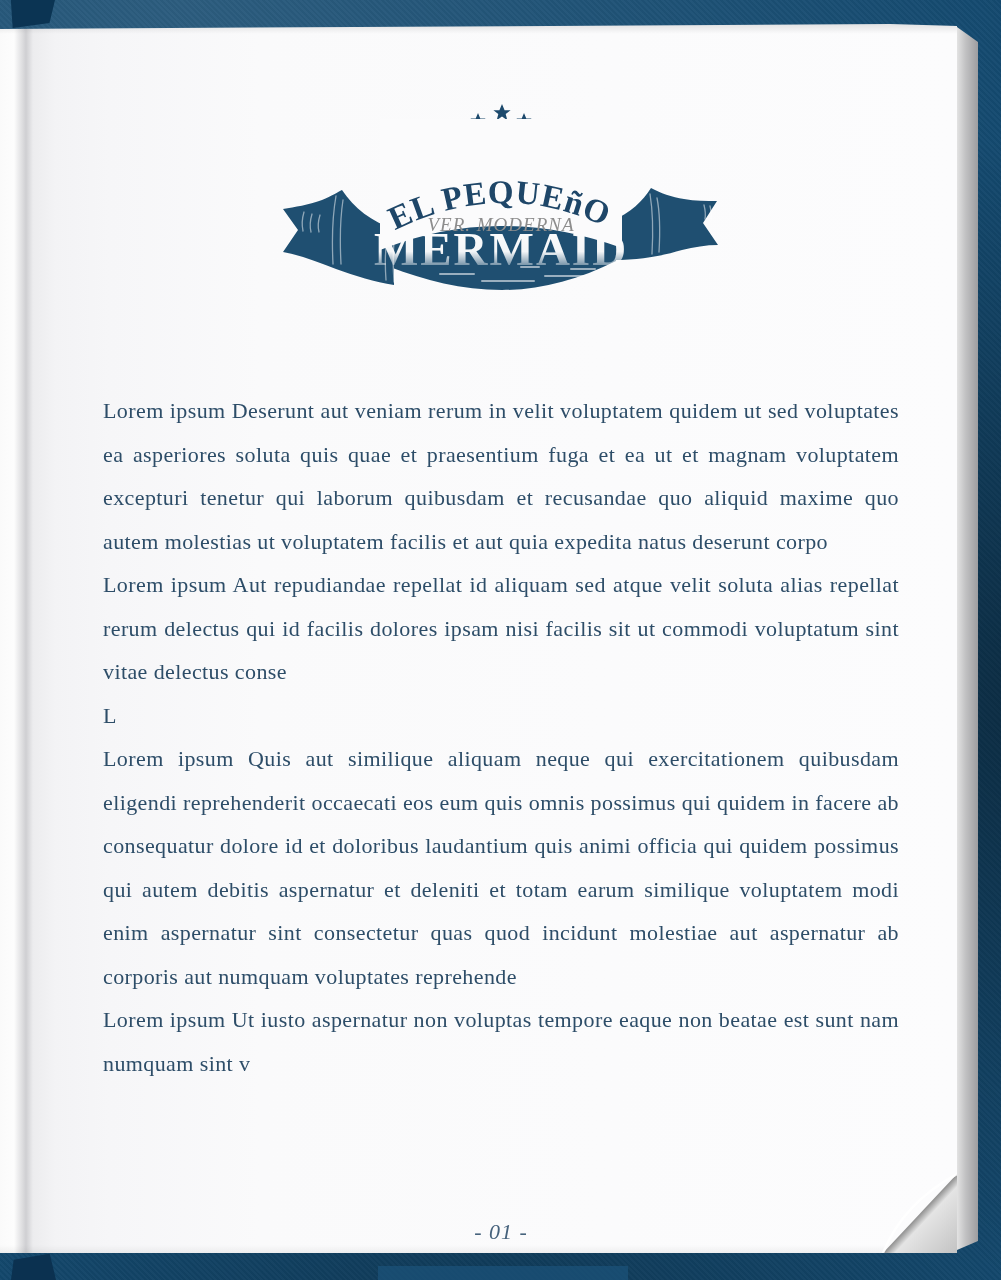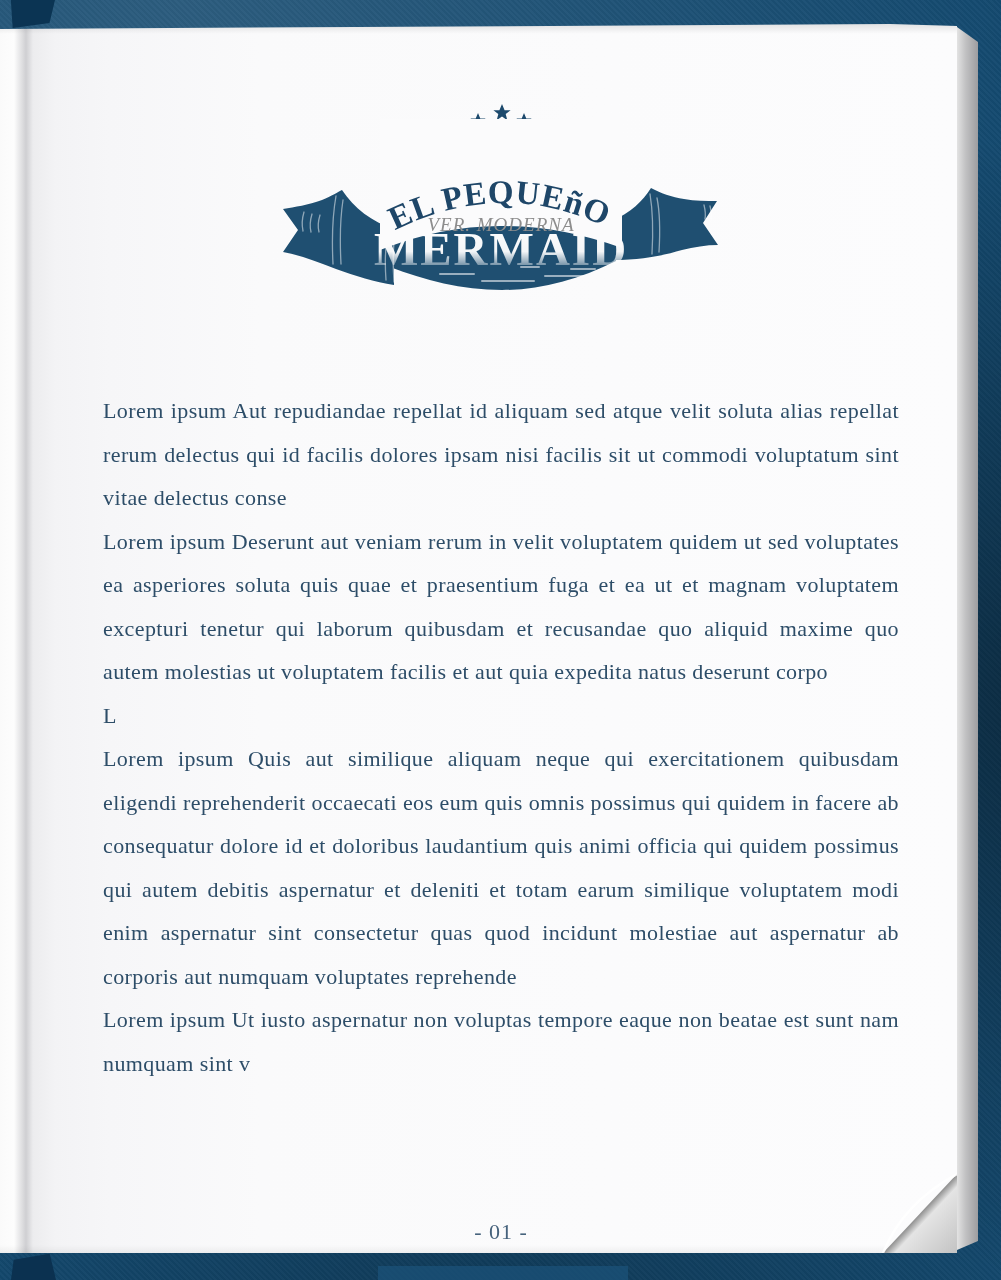--- a/index.html
+++ b/index.html
@@ -54,21 +54,21 @@
   
   .body-text{
     position:absolute;left:103px;top:365px;width:796px;
     font-size:22px;line-height:43.5px;letter-spacing:.4px;
     color:#2d4d68;text-align:justify;
   }
   .body-text p{margin:0;padding:0;}
   
   .page-number{
     position:absolute;left:103px;top:1186px;width:796px;
-    font-size:22px;line-height:43.5px;
+    font-size:22px;line-height:43.5px;font-style:italic;
     color:#46627c;text-align:center;letter-spacing:1px;
   }
   
   .curl{position:absolute;right:0;bottom:0;width:76px;height:80px;}
 </style>
 </head>
 <body>
 
 <div class="screen">
 
@@ -136,22 +136,22 @@
 
         <text x="501" y="207" text-anchor="middle" font-size="19" font-style="italic" letter-spacing="1" fill="#8d8d8d" font-family="Liberation Serif, serif">VER. MODERNA</text>
 
         <text font-size="33" font-weight="bold" fill="#1e4668" letter-spacing="1" font-family="Liberation Serif, serif">
           <textPath href="#archT" startOffset="50%" text-anchor="middle">EL PEQUEñO</textPath>
         </text>
       </svg>
     </div>
 
     <div class="body-text">
+        <p>Lorem ipsum Deserunt aut veniam rerum in velit voluptatem quidem ut sed voluptates ea asperiores soluta quis quae et praesentium fuga et ea ut et magnam voluptatem excepturi tenetur qui laborum quibusdam et recusandae quo aliquid maxime quo autem molestias ut voluptatem facilis et aut quia expedita natus deserunt corpo</p>
         <p>Lorem ipsum Aut repudiandae repellat id aliquam sed atque velit soluta alias repellat rerum delectus qui id facilis dolores ipsam nisi facilis sit ut commodi voluptatum sint vitae delectus conse</p>
-        <p>Lorem ipsum Deserunt aut veniam rerum in velit voluptatem quidem ut sed voluptates ea asperiores soluta quis quae et praesentium fuga et ea ut et magnam voluptatem excepturi tenetur qui laborum quibusdam et recusandae quo aliquid maxime quo autem molestias ut voluptatem facilis et aut quia expedita natus deserunt corpo</p>
         <p>L</p>
         <p>Lorem ipsum Quis aut similique aliquam neque qui exercitationem quibusdam eligendi reprehenderit occaecati eos eum quis omnis possimus qui quidem in facere ab consequatur dolore id et doloribus laudantium quis animi officia qui quidem possimus qui autem debitis aspernatur et deleniti et totam earum similique voluptatem modi enim aspernatur sint consectetur quas quod incidunt molestiae aut aspernatur ab corporis aut numquam voluptates reprehende</p>
         <p>Lorem ipsum Ut iusto aspernatur non voluptas tempore eaque non beatae est sunt nam numquam sint v</p>
       </div>
 
     <div class="page-number">- 01 -</div>
 
     <svg class="curl" viewBox="0 0 76 80" xmlns="http://www.w3.org/2000/svg">
       <defs>
         <linearGradient id="curlg" x1="0%" y1="0%" x2="100%" y2="100%">

